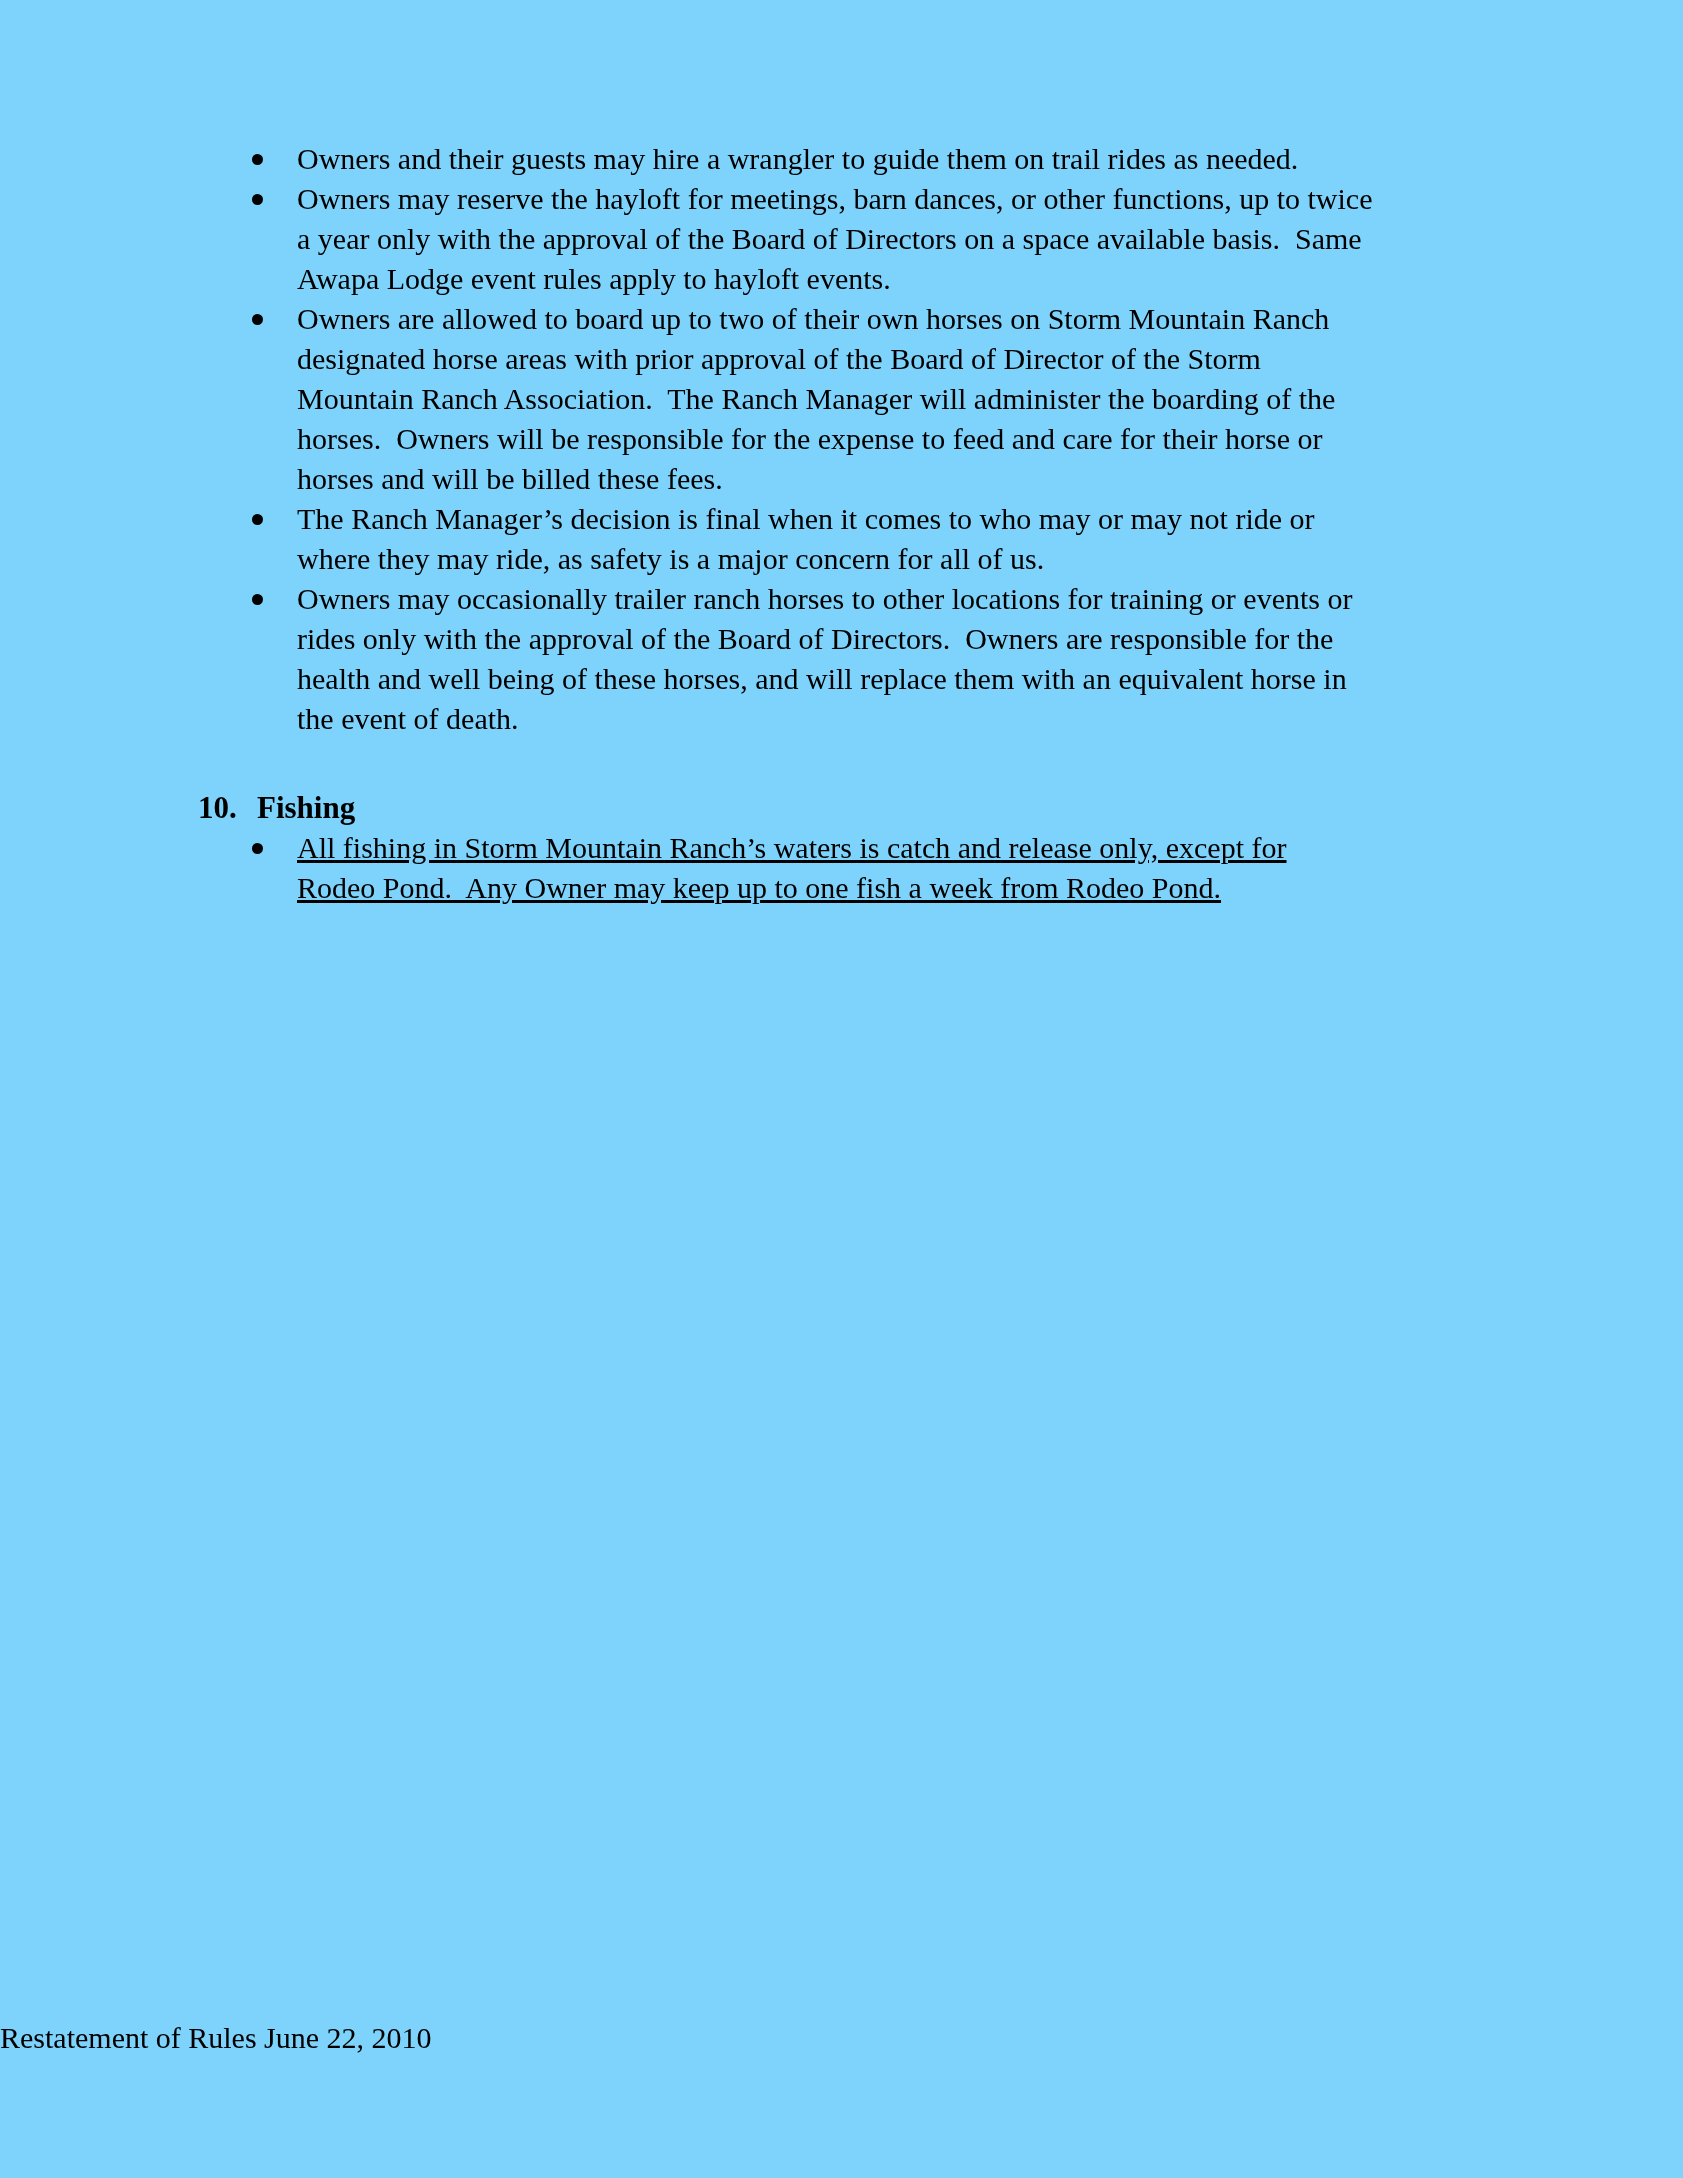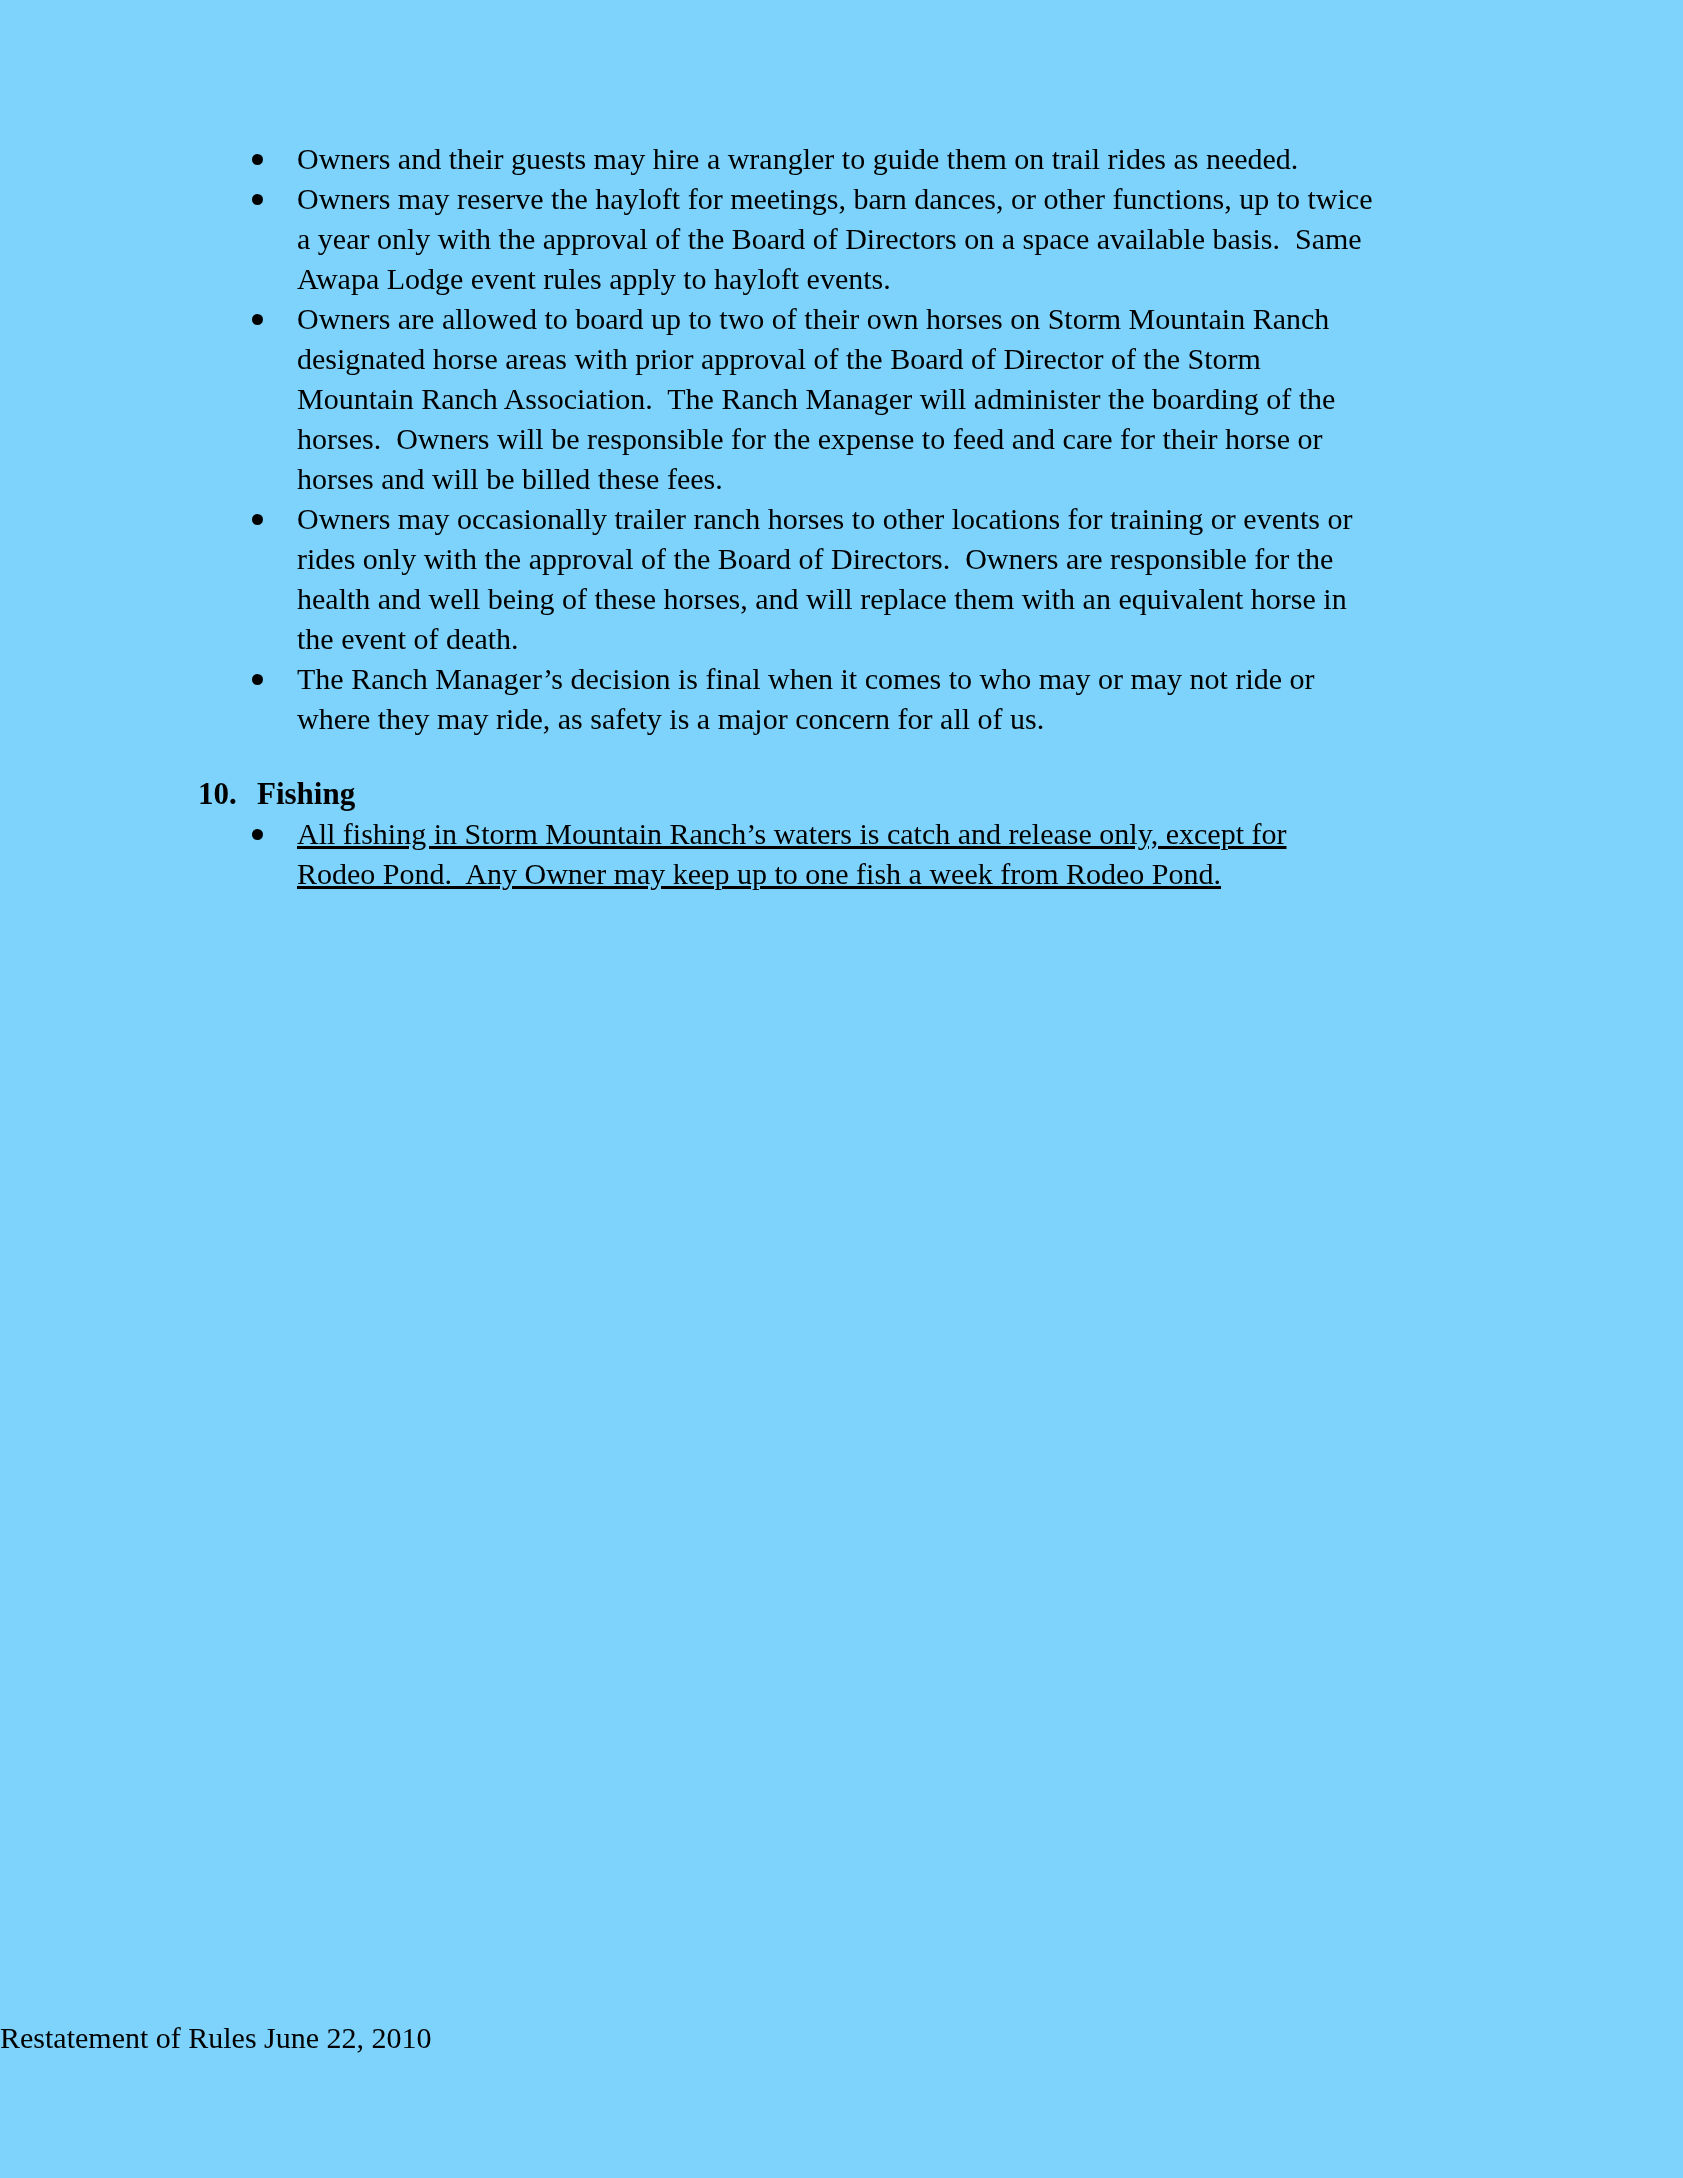--- a/index.html
+++ b/index.html
@@ -36,21 +36,21 @@
     top: 15px;
     width: 11px;
     height: 11px;
     border-radius: 50%;
     background: #000000;
   }
   .li-text {
     white-space: pre-wrap;
   }
   .section-heading {
-    margin-top: 35px;
+    margin-top: 49px;
     font-weight: bold;
     font-size: 31px;
     line-height: 40px;
   }
   .section-heading .num {
     display: inline-block;
     min-width: 59px;
   }
   .list-2 {
     margin-top: 40px;
@@ -86,29 +86,29 @@
       <li>
         <span class="bullet-dot"></span>
         <span class="li-text">Owners are allowed to board up to two of their own horses on Storm Mountain Ranch
 designated horse areas with prior approval of the Board of Director of the Storm
 Mountain Ranch Association.  The Ranch Manager will administer the boarding of the
 horses.  Owners will be responsible for the expense to feed and care for their horse or
 horses and will be billed these fees.</span>
       </li>
       <li>
         <span class="bullet-dot"></span>
+        <span class="li-text">The Ranch Manager’s decision is final when it comes to who may or may not ride or
+where they may ride, as safety is a major concern for all of us.</span>
+      </li>
+      <li>
+        <span class="bullet-dot"></span>
         <span class="li-text">Owners may occasionally trailer ranch horses to other locations for training or events or
 rides only with the approval of the Board of Directors.  Owners are responsible for the
 health and well being of these horses, and will replace them with an equivalent horse in
 the event of death.</span>
-      </li>
-      <li>
-        <span class="bullet-dot"></span>
-        <span class="li-text">The Ranch Manager’s decision is final when it comes to who may or may not ride or
-where they may ride, as safety is a major concern for all of us.</span>
       </li>
     </ul>
 
     <div class="section-heading">
       <span class="num">10.</span><span class="title">Fishing</span>
     </div>
 
     <ul class="doc-list list-2">
       <li>
         <span class="bullet-dot"></span>

